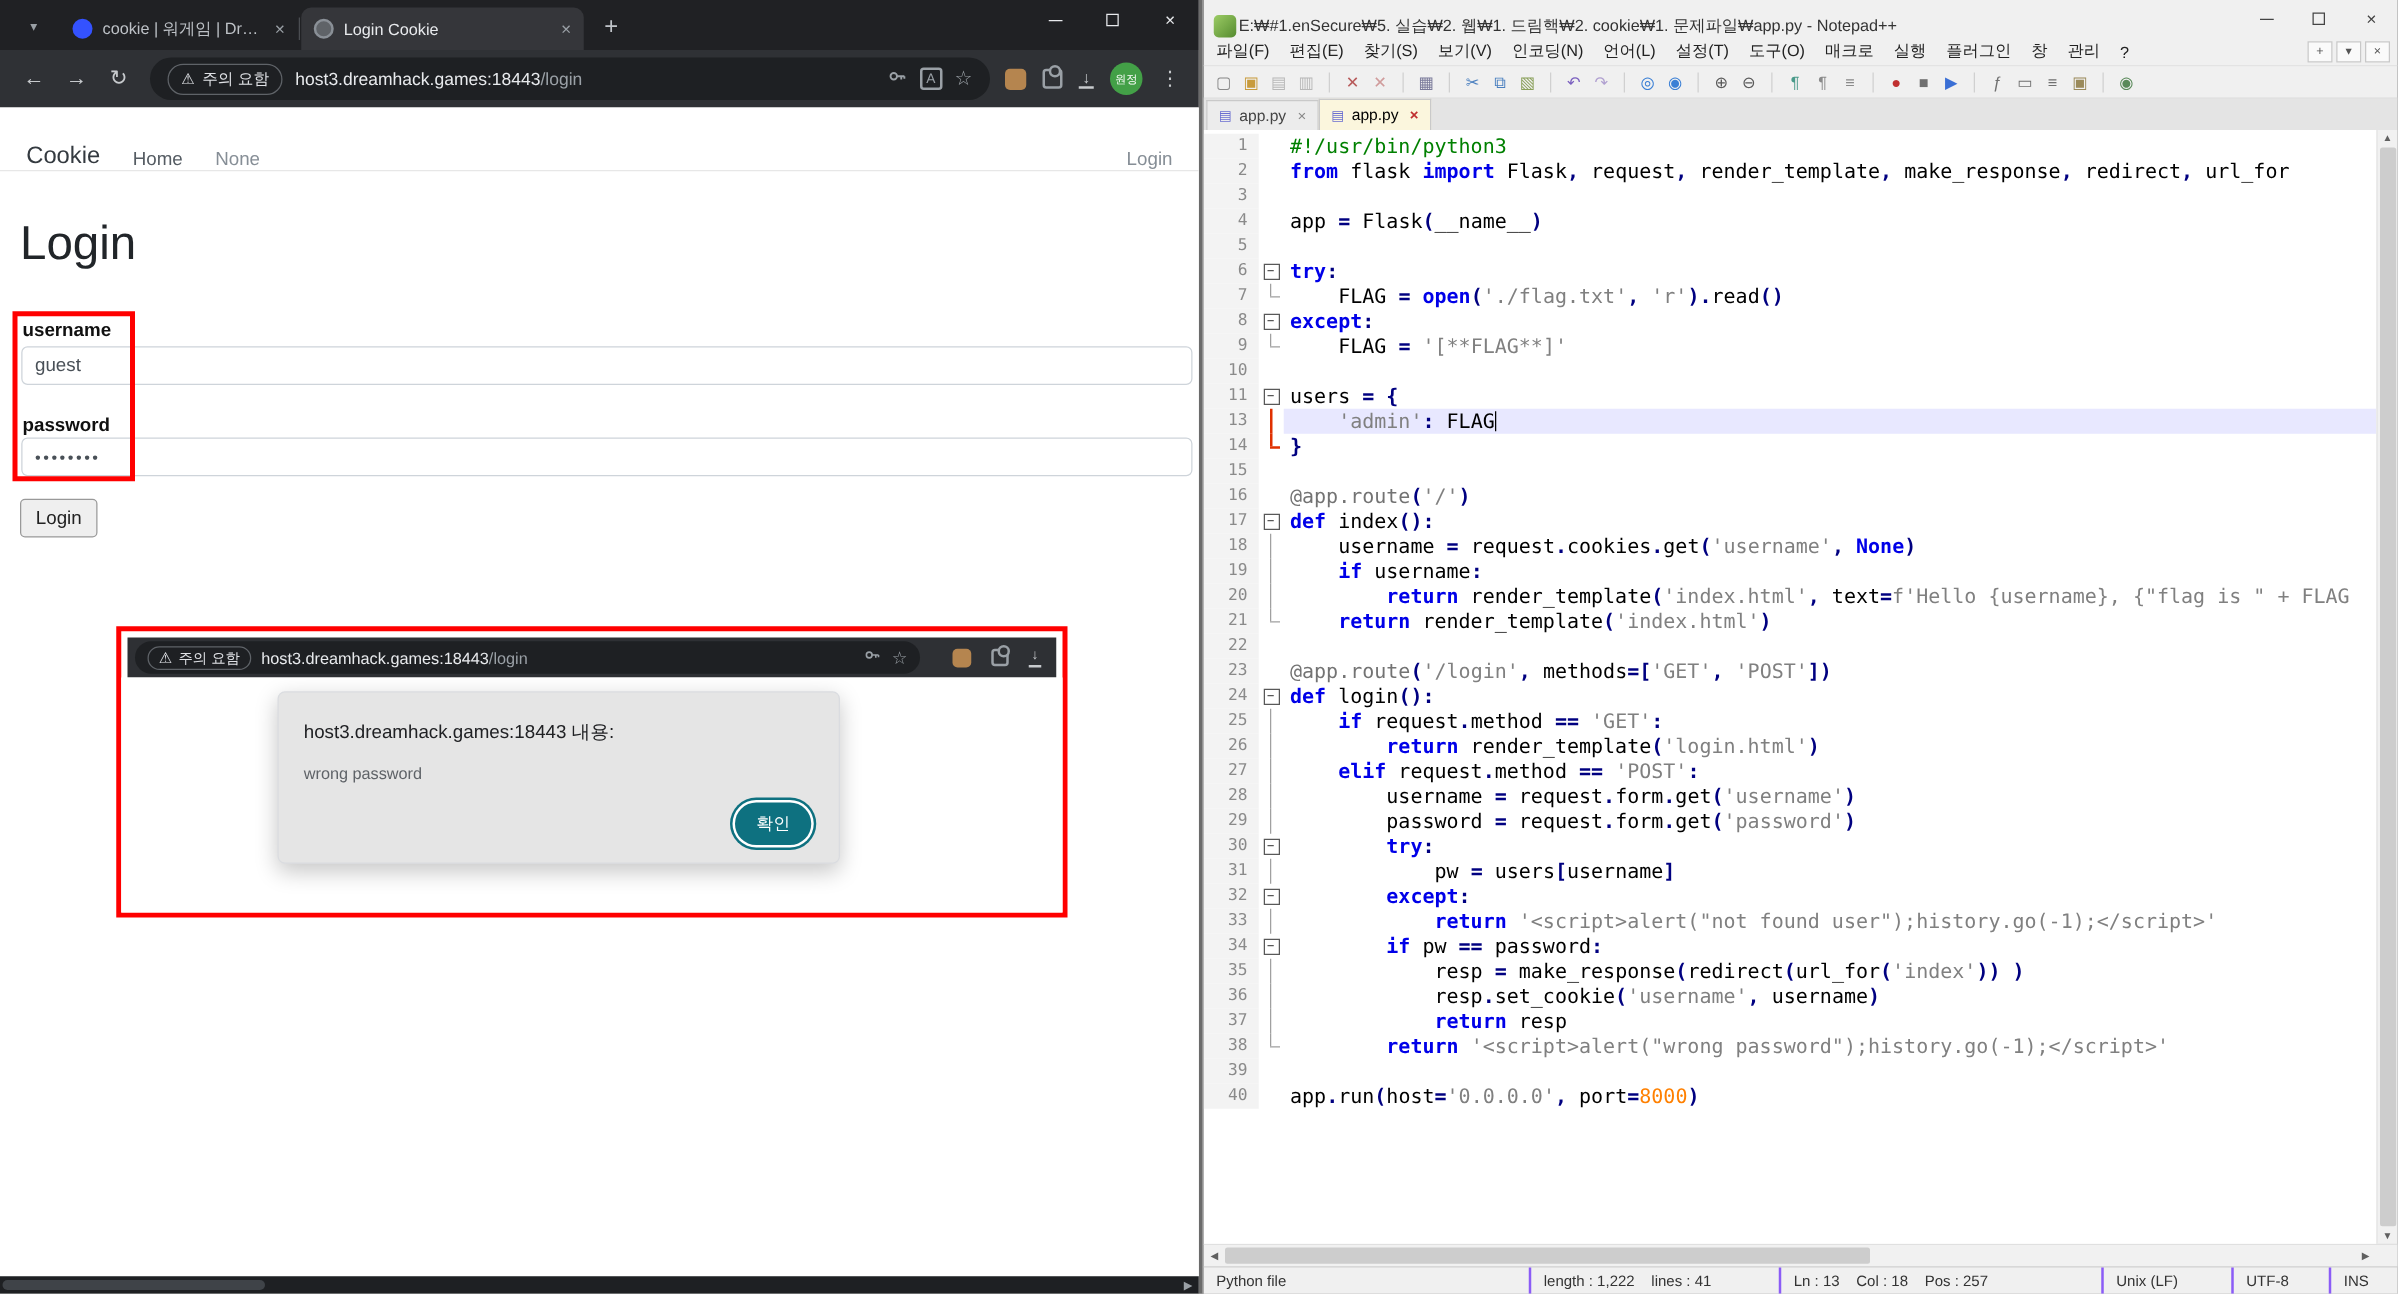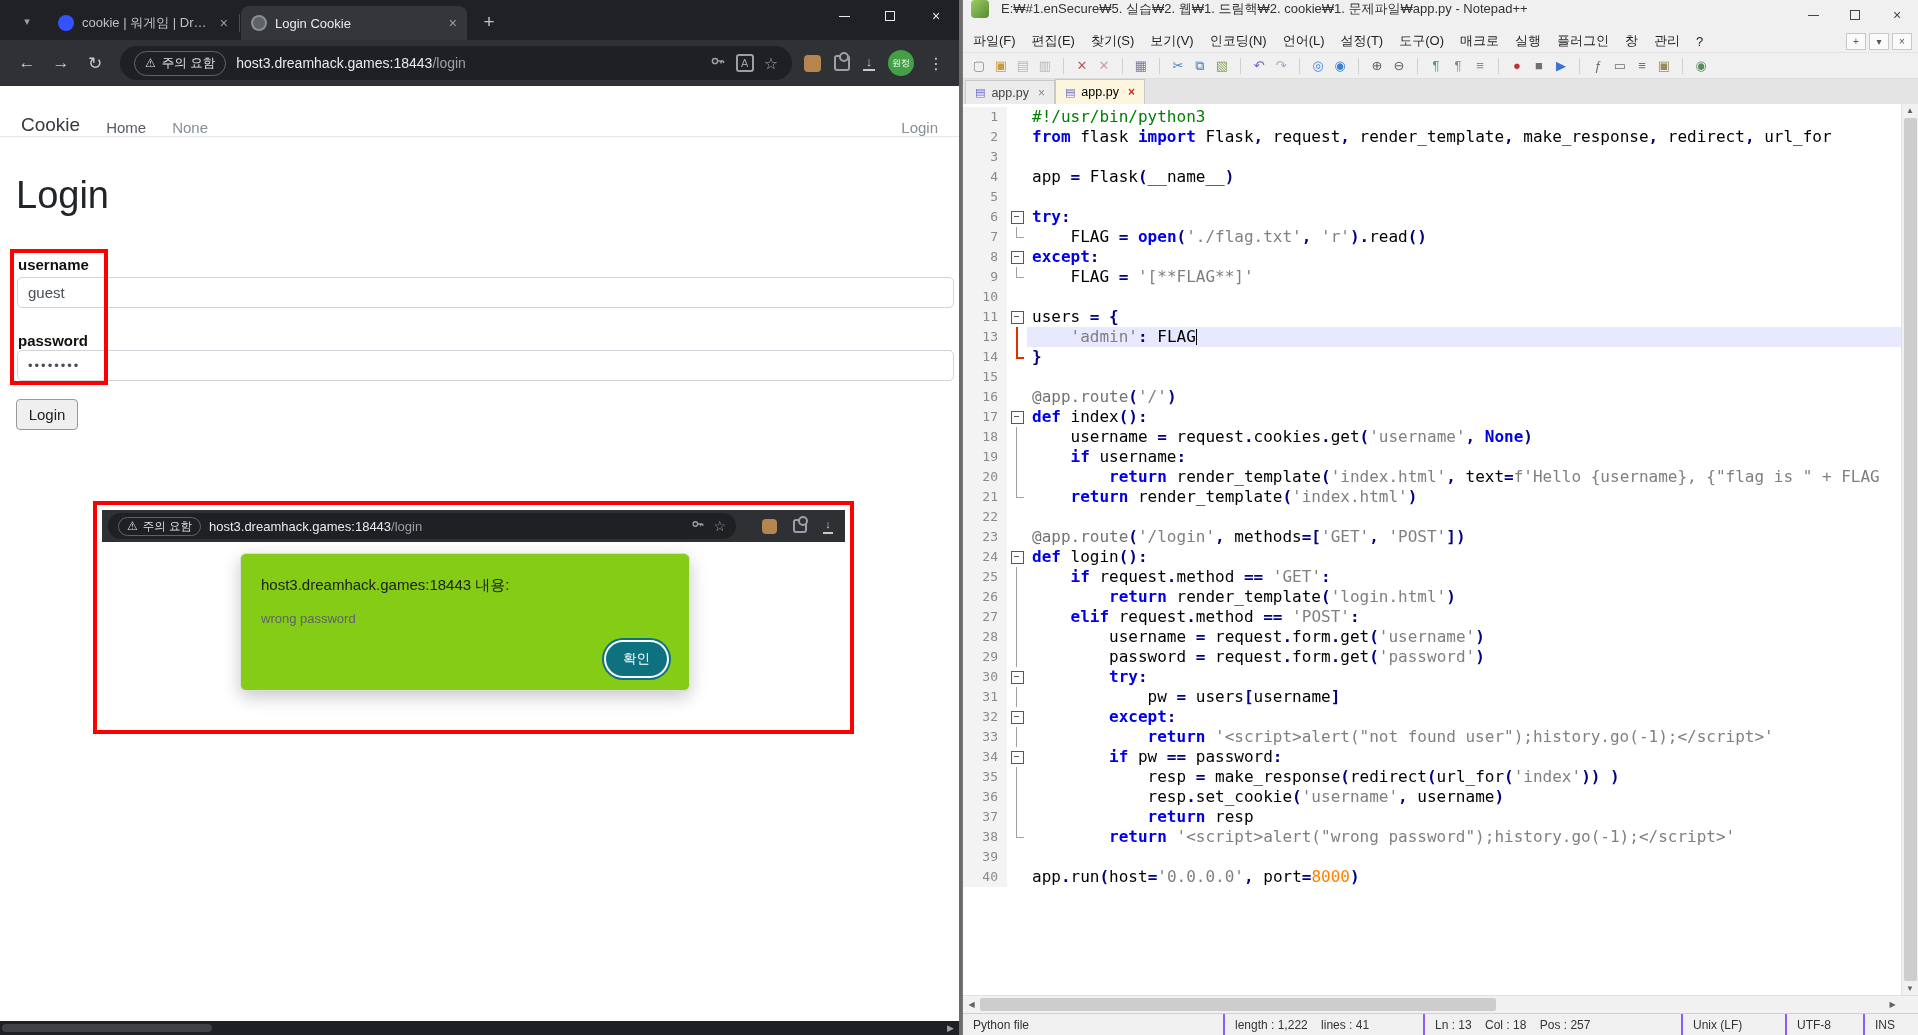--- a/index.html
+++ b/index.html
@@ -65,32 +65,32 @@
   .rb2{left:93px;top:415px;width:761px;height:233px;background:#fff}
 
   .mini-strip{margin:5px 5px 0;height:32px;background:#2e3034;position:relative}
   .mini-pill{position:absolute;left:6px;top:3px;width:628px;height:26px;background:#1e2023;border-radius:13px;display:flex;align-items:center;padding:0 10px;gap:8px}
   .mini-chip{display:flex;align-items:center;gap:5px;border:1px solid #5f6368;border-radius:12px;padding:1px 8px;color:#dfe1e5;font-size:11.5px;white-space:nowrap}
   .mini-url{font-size:13px;white-space:pre;overflow:hidden}
   .mini-sp{flex:1}
   .mini-right{position:absolute;right:12px;top:0;height:32px;display:flex;align-items:center;gap:16px}
   .mini-right .puzzle::before{background:#2e3034}
   .mini-page{position:relative;height:188px;background:#fff}
-  .dialog{position:absolute;left:143px;top:11px;width:450px;height:138px;background:#84cc16;border:1px solid #dadce0;border-radius:6px;box-shadow:0 6px 18px rgba(0,0,0,.22);padding:22px 20px 0;z-index:3}
+  .dialog{position:absolute;left:125px;top:11px;width:450px;height:138px;background:#e5e5e5;border:1px solid #dadce0;border-radius:6px;box-shadow:0 6px 18px rgba(0,0,0,.22);padding:22px 20px 0;z-index:3}
   .dialog-title{font-size:15px;color:#202124}
   .dialog-msg{font-size:13px;color:#5f6368;margin-top:16px}
   .confirm-btn{position:absolute;right:22px;bottom:14px;background:#0e7180;color:#fff;font-size:13.5px;padding:8px 17px;border-radius:20px;border:none;box-shadow:0 0 0 2px #fff,0 0 0 4px #0e7180;font-family:inherit}
 
   .bstrip{flex:0 0 14px;background:#1e2023;position:relative}
   .bthumb{position:absolute;left:2px;top:3px;width:210px;height:8px;border-radius:4px;background:#3f4348}
   .sarrow{position:absolute;right:5px;top:0;height:14px;display:flex;align-items:center;color:#9aa0a6;font-size:9px}
 
   
   .npp{position:absolute;left:962px;top:0;width:956px;height:1035px;background:#f0f0f0;border-left:1px solid #7a7a7a;display:flex;flex-direction:column;color:#222}
-  .npp-titlebar{flex:0 0 30px;display:flex;align-items:flex-start;padding-left:8px;gap:12px}
+  .npp-titlebar{flex:0 0 30px;display:flex;align-items:flex-end;padding-left:8px;gap:2px}
   .npp-ico{width:18px;height:18px;border-radius:4px;background:linear-gradient(135deg,#9ccc65,#558b2f);flex:0 0 18px}
   .npp-title{font-size:13px;color:#333;white-space:nowrap;overflow:hidden;text-overflow:ellipsis;flex:1}
   .nwin-controls{display:flex;align-self:flex-start}
   .nwin-btn{width:42px;height:30px;display:flex;align-items:center;justify-content:center;color:#444;font-size:14px}
   .nwin-btn .bar{width:11px;height:1px;background:#444}
   .nwin-btn .sq{width:10px;height:10px;border:1px solid #444}
 
   .npp-menubar{flex:0 0 22px;display:flex;align-items:center;padding-left:2px}
   .menu-item{font-size:13px;padding:0 8px;color:#222;white-space:nowrap}
   .menu-right{margin-left:auto;display:flex;gap:3px;padding-right:6px}

